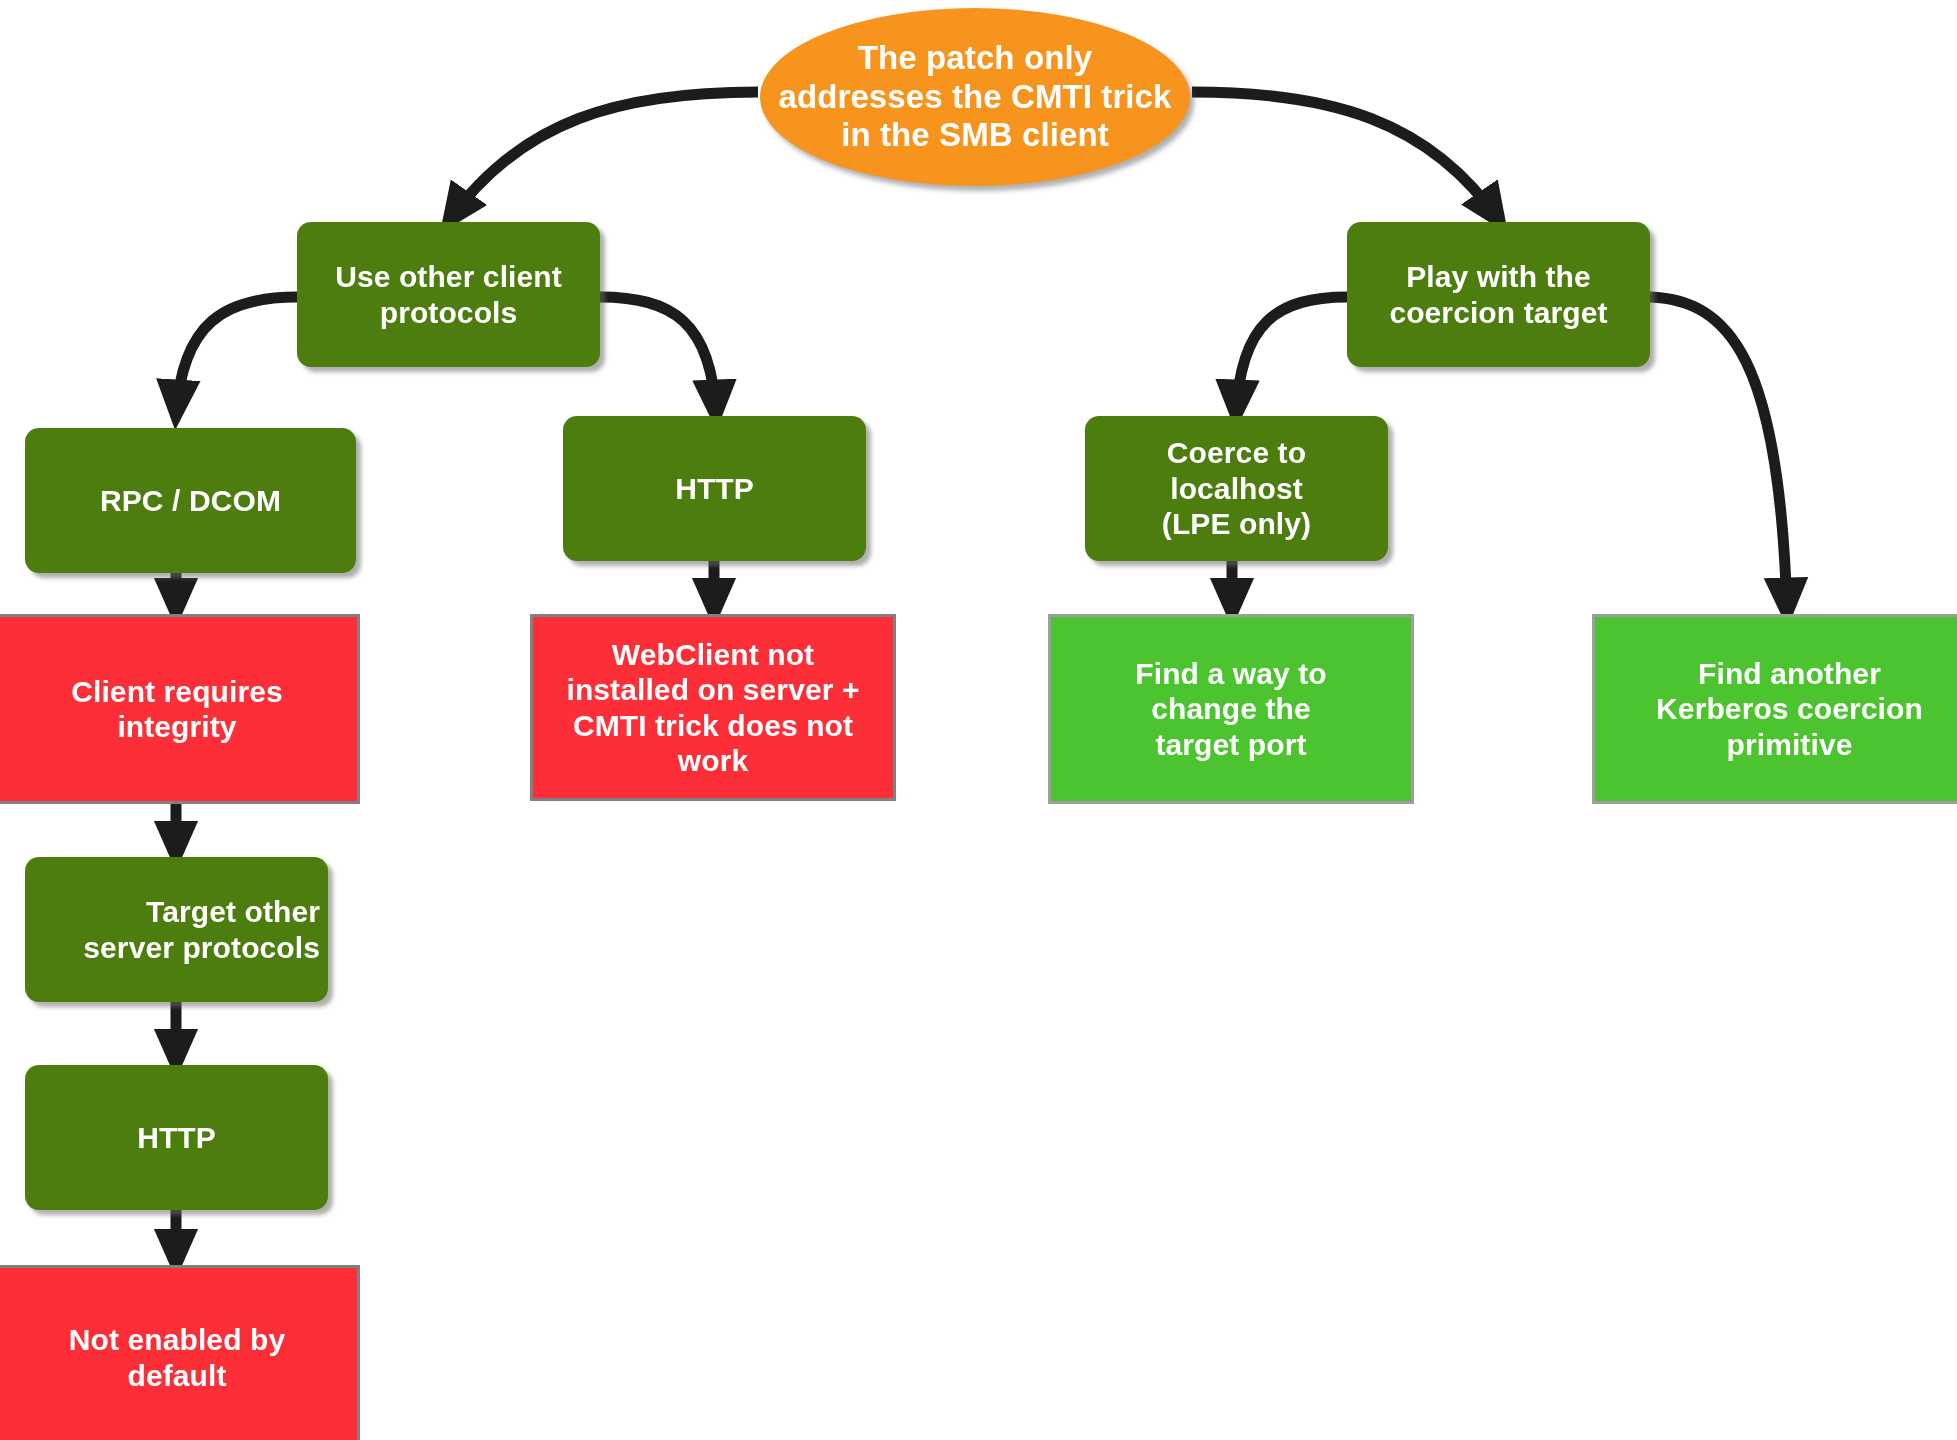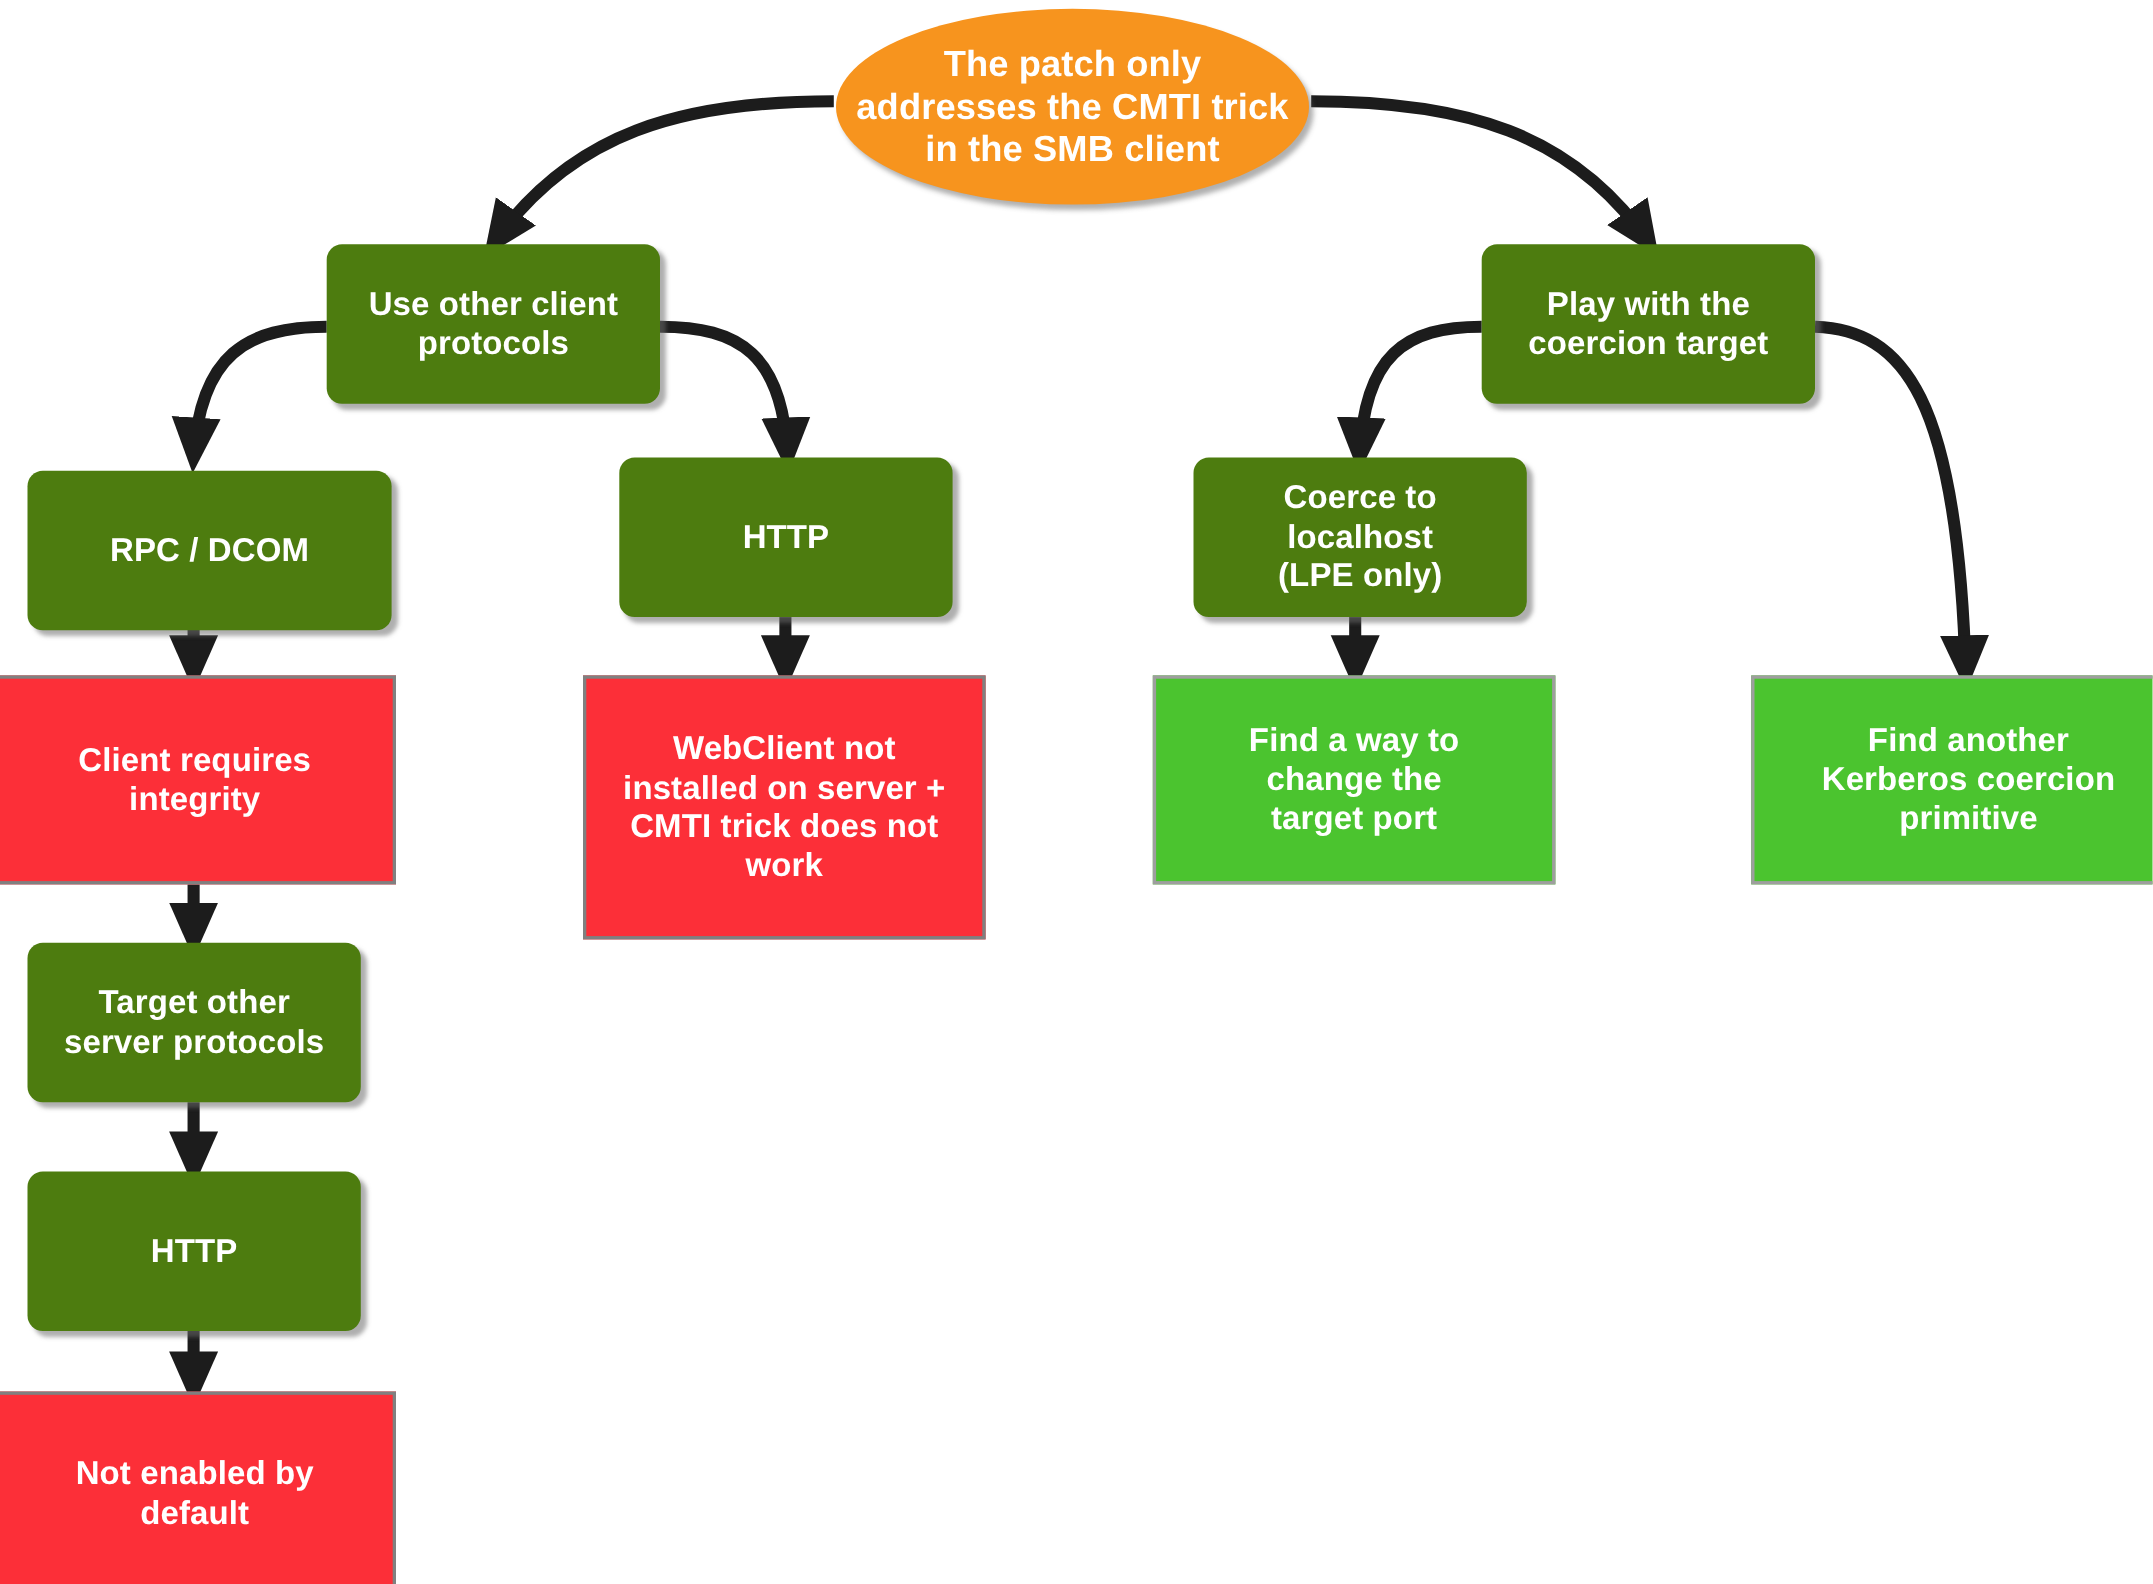--- a/index.html
+++ b/index.html
@@ -145,40 +145,40 @@
     <span class="label">Coerce to
 localhost
 (LPE only)</span>
   </div>
 
   <div class="node red" style="left:-6px; top:614px; width:366px; height:190px;">
     <span class="label">Client requires
 integrity</span>
   </div>
 
-  <div class="node red" style="left:530px; top:614px; width:366px; height:240px;">
+  <div class="node red" style="left:530px; top:614px; width:366px; height:187px;">
     <span class="label">WebClient not
 installed on server +
 CMTI trick does not
 work</span>
   </div>
 
   <div class="node green" style="left:1048px; top:614px; width:366px; height:190px;">
     <span class="label">Find a way to
 change the
 target port</span>
   </div>
 
   <div class="node green" style="left:1592px; top:614px; width:395px; height:190px;">
     <span class="label">Find another
 Kerberos coercion
 primitive</span>
   </div>
 
-  <div class="node blue" style="left:25px; top:857px; width:303px; height:145px;">
+  <div class="node blue" style="left:25px; top:857px; width:303px; height:145px;text-align:right;">
     <span class="label">Target other
 server protocols</span>
   </div>
 
   <div class="node blue" style="left:25px; top:1065px; width:303px; height:145px;">
     <span class="label">HTTP</span>
   </div>
 
   <div class="node red" style="left:-6px; top:1265px; width:366px; height:185px;">
     <span class="label">Not enabled by

